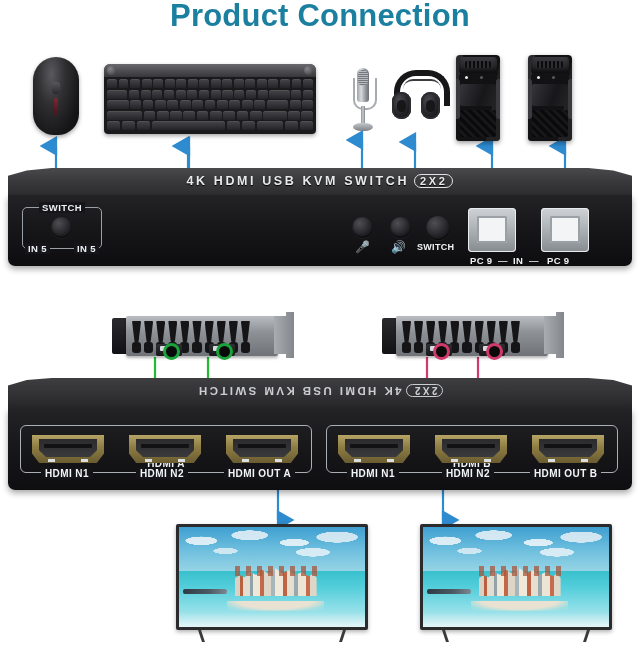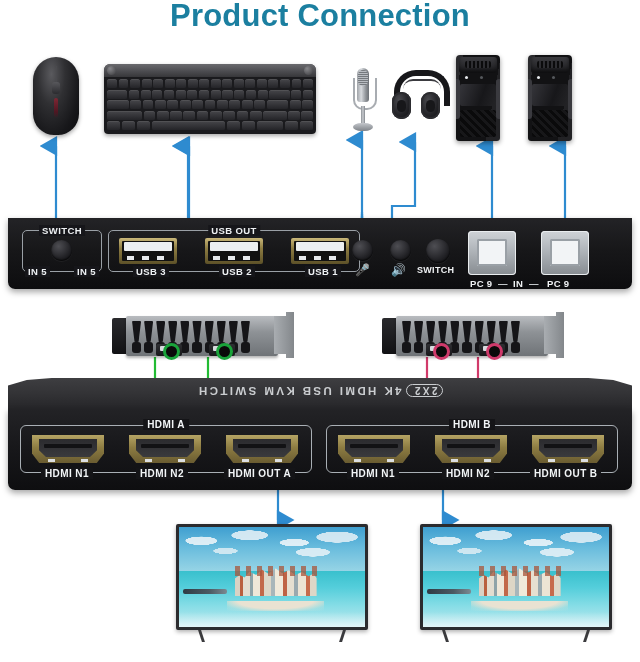--- a/index.html
+++ b/index.html
@@ -88,21 +88,21 @@
 
   
   .kvm{position:absolute;z-index:5;}
   .kvm-top{left:8px;top:168px;width:624px;height:98px;}
   .kvm-lid{position:absolute;left:0;top:0;width:100%;height:30px;
     background:linear-gradient(180deg,#4a4a4d 0%,#3a3a3d 40%,#2b2b2e 100%);
     border-radius:7px 7px 0 0;
     clip-path:polygon(0 26%,3% 8%,7% 0,93% 0,97% 8%,100% 26%,100% 100%,0 100%);}
   .kvm-face{position:absolute;left:0;top:27px;width:100%;height:71px;
     background:linear-gradient(180deg,#232326 0%,#171719 45%,#0d0d0f 100%);
-    border-radius:0 0 7px 7px;box-shadow:0 3px 6px rgba(0,0,0,.35);margin-top:23px;}
+    border-radius:0 0 7px 7px;box-shadow:0 3px 6px rgba(0,0,0,.35);}
   .kvm-brand{position:absolute;left:0;top:6px;width:100%;text-align:center;
     color:#e8eaec;font-size:12.5px;font-weight:bold;letter-spacing:2.6px;
     text-shadow:0 1px 1px #000;white-space:nowrap;}
   .kvm-brand .paren{border:1.4px solid #dfe2e4;border-radius:9px;padding:0 5px;margin-left:5px;font-size:11px;}
 
   
   .grp{position:absolute;border:1px solid #9aa0a6;border-radius:5px;height:40px;}
   .grp-label{position:absolute;color:#eef1f3;font-size:9.5px;font-weight:bold;letter-spacing:.4px;
     background:#16161a;padding:0 3px;white-space:nowrap;}
   .grp-label.top{top:-6px;left:50%;transform:translateX(-50%);}
@@ -136,21 +136,21 @@
   .hd-face{position:absolute;left:0;top:31px;width:100%;height:81px;
     background:linear-gradient(180deg,#232326 0%,#18181b 45%,#0e0e10 100%);
     border-radius:0 0 7px 7px;box-shadow:0 3px 6px rgba(0,0,0,.35);}
   .hd-brand{position:absolute;left:0;top:7px;width:100%;text-align:center;
     color:#d8dbde;font-size:11.5px;font-weight:bold;letter-spacing:2.4px;white-space:nowrap;
     transform:rotate(180deg);opacity:.92;}
   .hd-brand .paren{border:1.3px solid #d8dbde;border-radius:9px;padding:0 5px;margin-right:5px;font-size:10px;}
 
   .hgrp{position:absolute;border:1px solid #a9afb5;border-radius:6px;height:46px;}
   .hgrp-label{position:absolute;color:#f2f5f7;font-size:10px;font-weight:bold;letter-spacing:.4px;
-    background:#141417;padding:0 4px;white-space:nowrap;}
+    background:#141417;padding:0 4px;white-space:nowrap;margin-top:39px;}
   .hgrp-label.top{top:-7px;left:50%;transform:translateX(-50%);}
 
   .hdmi-port{position:absolute;width:72px;height:28px;
     background:linear-gradient(#b5a464,#8d7c42 45%,#6a5c31);
     clip-path:polygon(0 0,100% 0,100% 66%,90% 100%,10% 100%,0 66%);}
   .hdmi-port .cav{position:absolute;left:7px;top:4px;right:7px;height:18px;
     background:linear-gradient(#2b2b2e,#3a3a3d);
     clip-path:polygon(0 0,100% 0,100% 62%,88% 100%,12% 100%,0 62%);}
   .hdmi-port .slot{position:absolute;left:12px;top:9px;right:12px;height:4px;background:#121214;border-radius:1px;}
   .hdmi-port .foot{position:absolute;bottom:1px;width:7px;height:3px;background:#dcdfe2;}
@@ -420,53 +420,35 @@
     <div class="tw-top"></div>
     <div class="tw-led"></div>
     <div class="tw-led2"></div>
     <div class="tw-side"></div>
     <div class="tw-side r"></div>
     <div class="tw-panel"></div>
     <div class="tw-mesh"></div>
   </div>
 
   <div class="kvm kvm-top">
+    <div class="kvm-lid">
+      <div class="kvm-brand">
+        <span>4K HDMI USB KVM SWITCH</span><span class="paren">2X2</span>
+      </div>
+    </div>
 
     <div class="kvm-face">
 
       <div class="grp" style="left:14px;top:12px;width:78px;">
         <span class="grp-label top">SWITCH</span>
         <div class="knob" style="left:28px;top:9px;"></div>
         <span class="grp-label" style="bottom:-6px;left:2px;">IN 5</span>
         <span class="grp-label" style="bottom:-6px;right:2px;">IN 5</span>
       </div>
 
-      <div class="grp" style="left:100px;top:12px;width:250px;">
-        <span class="grp-label top">USB OUT</span>
-
-        <div class="usb-port" style="left:10px;top:7px;">
-          <div class="inner"></div>
-            <div class="tongue"></div>
-            <div class="pins"></div>
-        </div>
-        <div class="usb-port" style="left:96px;top:7px;">
-          <div class="inner"></div>
-            <div class="tongue"></div>
-            <div class="pins"></div>
-        </div>
-        <div class="usb-port" style="left:182px;top:7px;">
-          <div class="inner"></div>
-            <div class="tongue"></div>
-            <div class="pins"></div>
-        </div>
-
-        <span class="grp-label" style="bottom:-6px;left:24px;">USB 3</span>
-        <span class="grp-label" style="bottom:-6px;left:110px;">USB 2</span>
-        <span class="grp-label" style="bottom:-6px;left:196px;">USB 1</span>
-      </div>
 
       <div class="knob" style="left:344px;top:22px;"></div>
       <span class="icon-glyph" style="left:347px;top:46px;font-size:12px;">🎤</span>
 
       <div class="knob" style="left:382px;top:22px;"></div>
       <span class="icon-glyph" style="left:383px;top:46px;font-size:12px;">🔊</span>
 
       <div class="knob sw" style="left:418px;top:21px;"></div>
       <span class="pin-txt" style="left:409px;top:47px;font-size:9px;">SWITCH</span>
 

